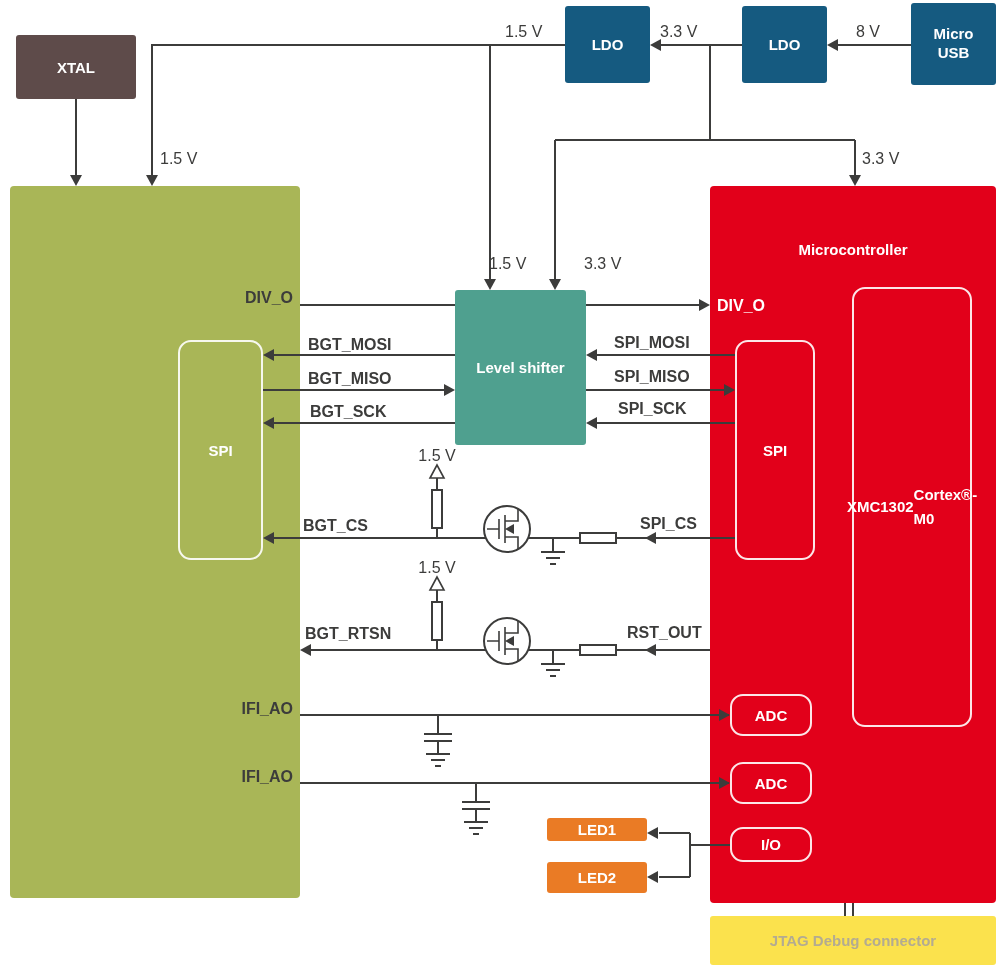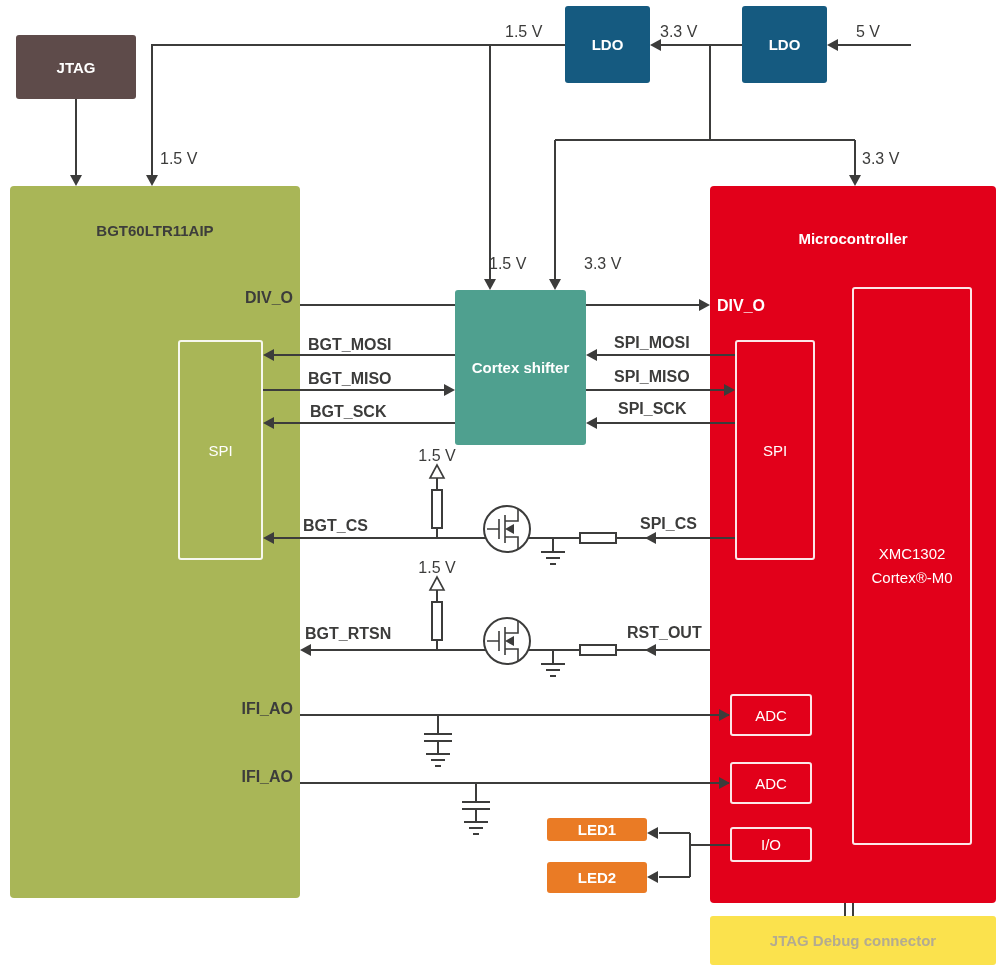--- a/index.html
+++ b/index.html
@@ -3,22 +3,22 @@
 <meta charset="utf-8">
 <style>
   *{box-sizing:border-box;margin:0;padding:0}
   body{font-family:"Liberation Sans",sans-serif;background:#fff}
   #canvas{position:relative;width:1000px;height:974px;background:#fff;overflow:hidden}
 
   .bigb{position:absolute;border-radius:4px;z-index:1}
   .blk{position:absolute;display:flex;align-items:center;justify-content:center;
        color:#fff;font-weight:700;font-size:15px;border-radius:3px;text-align:center;z-index:2}
   .sub{position:absolute;display:flex;align-items:center;justify-content:center;
-       color:#fff;font-weight:400;font-size:15px;border:2px solid rgba(255,255,255,.9);
-       border-radius:3px;z-index:3}
+       color:#fff;font-weight:700;font-size:15px;border:2px solid rgba(255,255,255,.9);
+       border-radius:13px;z-index:3}
   .ttl{position:absolute;font-weight:700;font-size:15px;text-align:center;z-index:6}
   .lbl{position:absolute;font-size:16px;color:var(--wire-gray,#3c3c3b);white-space:nowrap;z-index:6}
   .sig{font-weight:600}
 
   #wires{position:absolute;left:0;top:0;z-index:5}
   #wires path{stroke:var(--wire-gray,#3c3c3b);stroke-width:2;fill:none}
   #wires .thin{stroke-width:1.6}
   #wires .ah{fill:var(--wire-gray,#3c3c3b);stroke:none}
   #wires .oa{fill:#fff;stroke:var(--wire-gray,#3c3c3b);stroke-width:1.6}
   #wires .comp{fill:#fff;stroke:var(--wire-gray,#3c3c3b);stroke-width:2}
@@ -32,26 +32,26 @@
   #ls{left:455px;top:290px;width:131px;height:155px;background:var(--teal,#4fa08f);font-weight:600}
   #led1{left:547px;top:818px;width:100px;height:23px;background:var(--orange,#ea7b25);font-weight:600}
   #led2{left:547px;top:862px;width:100px;height:31px;background:var(--orange,#ea7b25);font-weight:600}
   #jtag{left:710px;top:916px;width:286px;height:49px;background:var(--yellow,#fbe24d);
         color:var(--jtag-text,#b3ab91);font-weight:700}
 
   
   #bgt{left:10px;top:186px;width:290px;height:712px;background:var(--bgt-green,#a9b657)}
   #mcu{left:710px;top:186px;width:286px;height:717px;background:var(--mcu-red,#e2001a)}
   #bgt-title{left:10px;top:222px;width:290px;color:#3d3d3b}
-  #mcu-title{left:710px;top:230px;width:286px;color:#fff}
+  #mcu-title{left:710px;top:241px;width:286px;color:#fff}
 
   
   #bgt-spi{left:178px;top:340px;width:85px;height:220px}
   #mcu-spi{left:735px;top:340px;width:80px;height:220px}
-  #xmc{left:852px;top:287px;width:120px;height:558px;flex-direction:column;line-height:1.6}
+  #xmc{left:852px;top:287px;width:120px;height:440px;flex-direction:row;line-height:1.6}
   #adc1{left:730px;top:694px;width:82px;height:42px}
   #adc2{left:730px;top:762px;width:82px;height:42px}
   #io{left:730px;top:827px;width:82px;height:35px}
   #divo-mcu{left:717px;top:297px;color:#fff;font-weight:600}
 
   
   #pw-ldo1{left:505px;top:23px}   #pw-ldo2{left:660px;top:23px}   #pw-usb{left:856px;top:23px}
   #pw-bgt{left:160px;top:150px}   #pw-mcu{left:862px;top:150px}
   #pw-ls15{left:489px;top:255px}  #pw-ls33{left:584px;top:255px}
   #pw-cs{left:414px;top:447px;width:46px;text-align:center}
@@ -67,21 +67,20 @@
   #sig-ifi1{left:215px;top:700px;width:78px;text-align:right}
   #sig-ifi2{left:215px;top:768px;width:78px;text-align:right}
 </style>
 </head>
 <body>
 
 <div id="canvas">
 
   <div class="bigb" id="bgt"></div>
   <div class="bigb" id="mcu"></div>
-  <div class="ttl" id="bgt-title">BGT60LTR11AIP</div>
   <div class="ttl" id="mcu-title">Microcontroller</div>
 
   <svg id="wires" width="1000" height="974" viewBox="0 0 1000 974">
     <g>
       <path d="M76 99 V180"></path>
       <polygon class="ah" points="76,186 70,175 82,175"></polygon>
     </g>
     <g>
       <path d="M565 45 H152 V180 M490 45 V284"></path>
       <polygon class="ah" points="152,186 146,175 158,175"></polygon>
@@ -160,30 +159,33 @@
       <path d="M730 845 H690 M690 833 V877 M690 833 H659 M690 877 H659"></path>
       <polygon class="ah" points="647,833 658,827 658,839"></polygon>
       <polygon class="ah" points="647,877 658,871 658,883"></polygon>
     </g>
     <g>
       <path d="M845 903 V916 M853 903 V916"></path>
     </g>
   </svg>
 
   <div class="blk" id="xtal">
-    <span>JTAG</span>
+    <span>XTAL</span>
   </div>
   <div class="blk" id="ldo1">
     <span>LDO</span>
   </div>
   <div class="blk" id="ldo2">
     <span>LDO</span>
   </div>
+  <div class="blk" id="usb">
+    <span>Micro USB</span>
+  </div>
   <div class="blk" id="ls">
-    <span>Cortex shifter</span>
+    <span>Level shifter</span>
   </div>
   <div class="blk" id="led1">
     <span>LED1</span>
   </div>
   <div class="blk" id="led2">
     <span>LED2</span>
   </div>
   <div class="blk" id="jtag">
     <span>JTAG Debug connector</span>
   </div>
@@ -203,21 +205,21 @@
   </div>
   <div class="sub" id="adc2">
     <span>ADC</span>
   </div>
   <div class="sub" id="io">
     <span>I/O</span>
   </div>
 
   <div class="lbl" id="pw-ldo1">1.5 V</div>
   <div class="lbl" id="pw-ldo2">3.3 V</div>
-  <div class="lbl" id="pw-usb">5 V</div>
+  <div class="lbl" id="pw-usb">8 V</div>
   <div class="lbl" id="pw-bgt">1.5 V</div>
   <div class="lbl" id="pw-mcu">3.3 V</div>
   <div class="lbl" id="pw-ls15">1.5 V</div>
   <div class="lbl" id="pw-ls33">3.3 V</div>
   <div class="lbl" id="pw-cs">1.5 V</div>
   <div class="lbl" id="pw-rtsn">1.5 V</div>
 
   <div class="lbl sig" id="sig-divo-bgt">DIV_O</div>
   <div class="lbl sig" id="divo-mcu">DIV_O</div>
   <div class="lbl sig" id="sig-bgt-mosi">BGT_MOSI</div>

